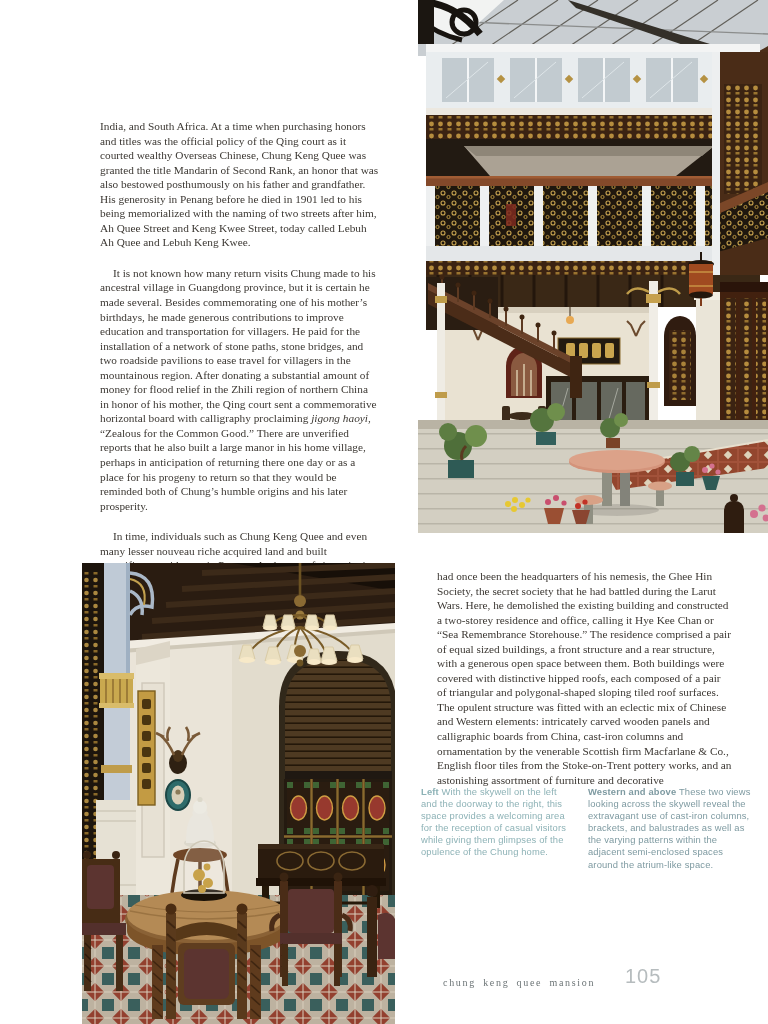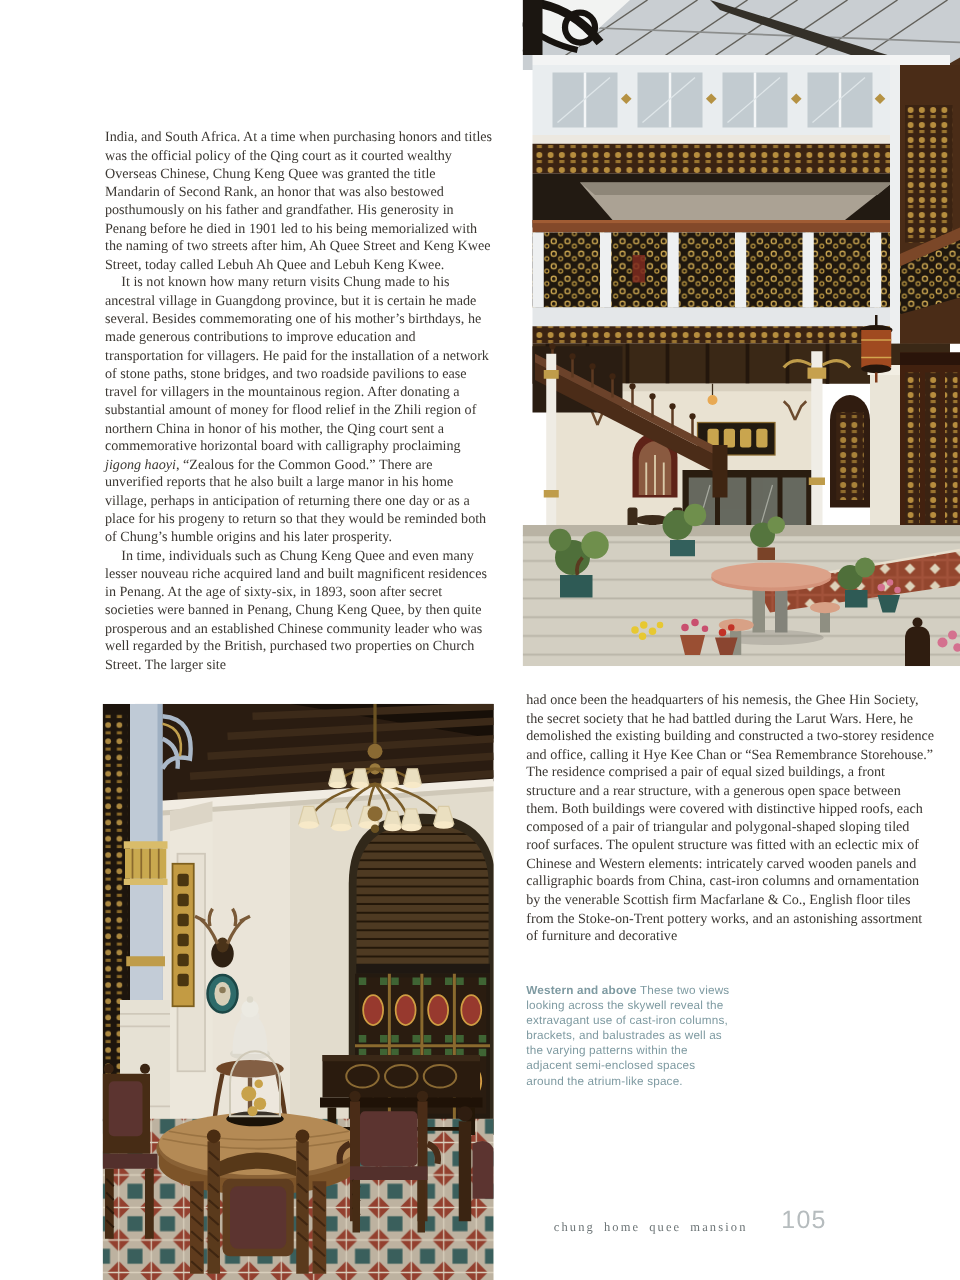--- a/index.html
+++ b/index.html
@@ -1,20 +1,20 @@
 <!DOCTYPE html>
 <html><head>
 <meta charset="utf-8">
 <style>
   html,body{margin:0;padding:0;background:#ffffff;}
   .page{position:relative;width:768px;height:1024px;background:#ffffff;overflow:hidden;
         font-family:"Liberation Serif",serif;}
   
   .col{position:absolute;color:#3c3833;font-size:11.3px;line-height:14.55px;}
-  .col p{margin:0;}
+  .col p{margin:16px;}
   .col p.ind{text-indent:13px;}
   .text-left{left:84px;top:103px;width:311px;}
   .text-right{left:421px;top:553px;width:327px;}
   em.latin{font-style:italic;}
   
   .photo{position:absolute;margin:0;padding:0;overflow:hidden;}
   .photo svg{display:block;width:100%;height:100%;}
   .photo-top{left:418px;top:0;width:350px;height:533px;}
   .photo-bottom{left:82px;top:563px;width:313px;height:461px;}
   
@@ -669,19 +669,20 @@
       </g>
       <g>
         <rect x="285" y="334" width="10" height="80" fill="#3a2412"></rect>
         <circle cx="290" cy="328" r="6" fill="#2f1d10"></circle>
         <path d="M296,352 q12,-6 17,4 v40 h-17 z" fill="#5c3430"></path>
       </g>
     </svg>
   </figure>
 
   <section class="captions">
+    <div class="cap cap-left"><b>Left</b> <span>With the skywell on the left and the doorway to the right, this space provides a welcoming area for the reception of casual visitors while giving them glimpses of the opulence of the Chung home.</span></div>
     <div class="cap cap-right"><b>Western and above</b> <span>These two views looking across the skywell reveal the extravagant use of cast-iron columns, brackets, and balustrades as well as the varying patterns within the adjacent semi-enclosed spaces around the atrium-like space.</span></div>
   </section>
 
-  <span class="running-title">chung home quee mansion</span>
+  <span class="running-title">chung keng quee mansion</span>
   <span class="page-number">105</span>
 
 </div>
 
 </body></html>

